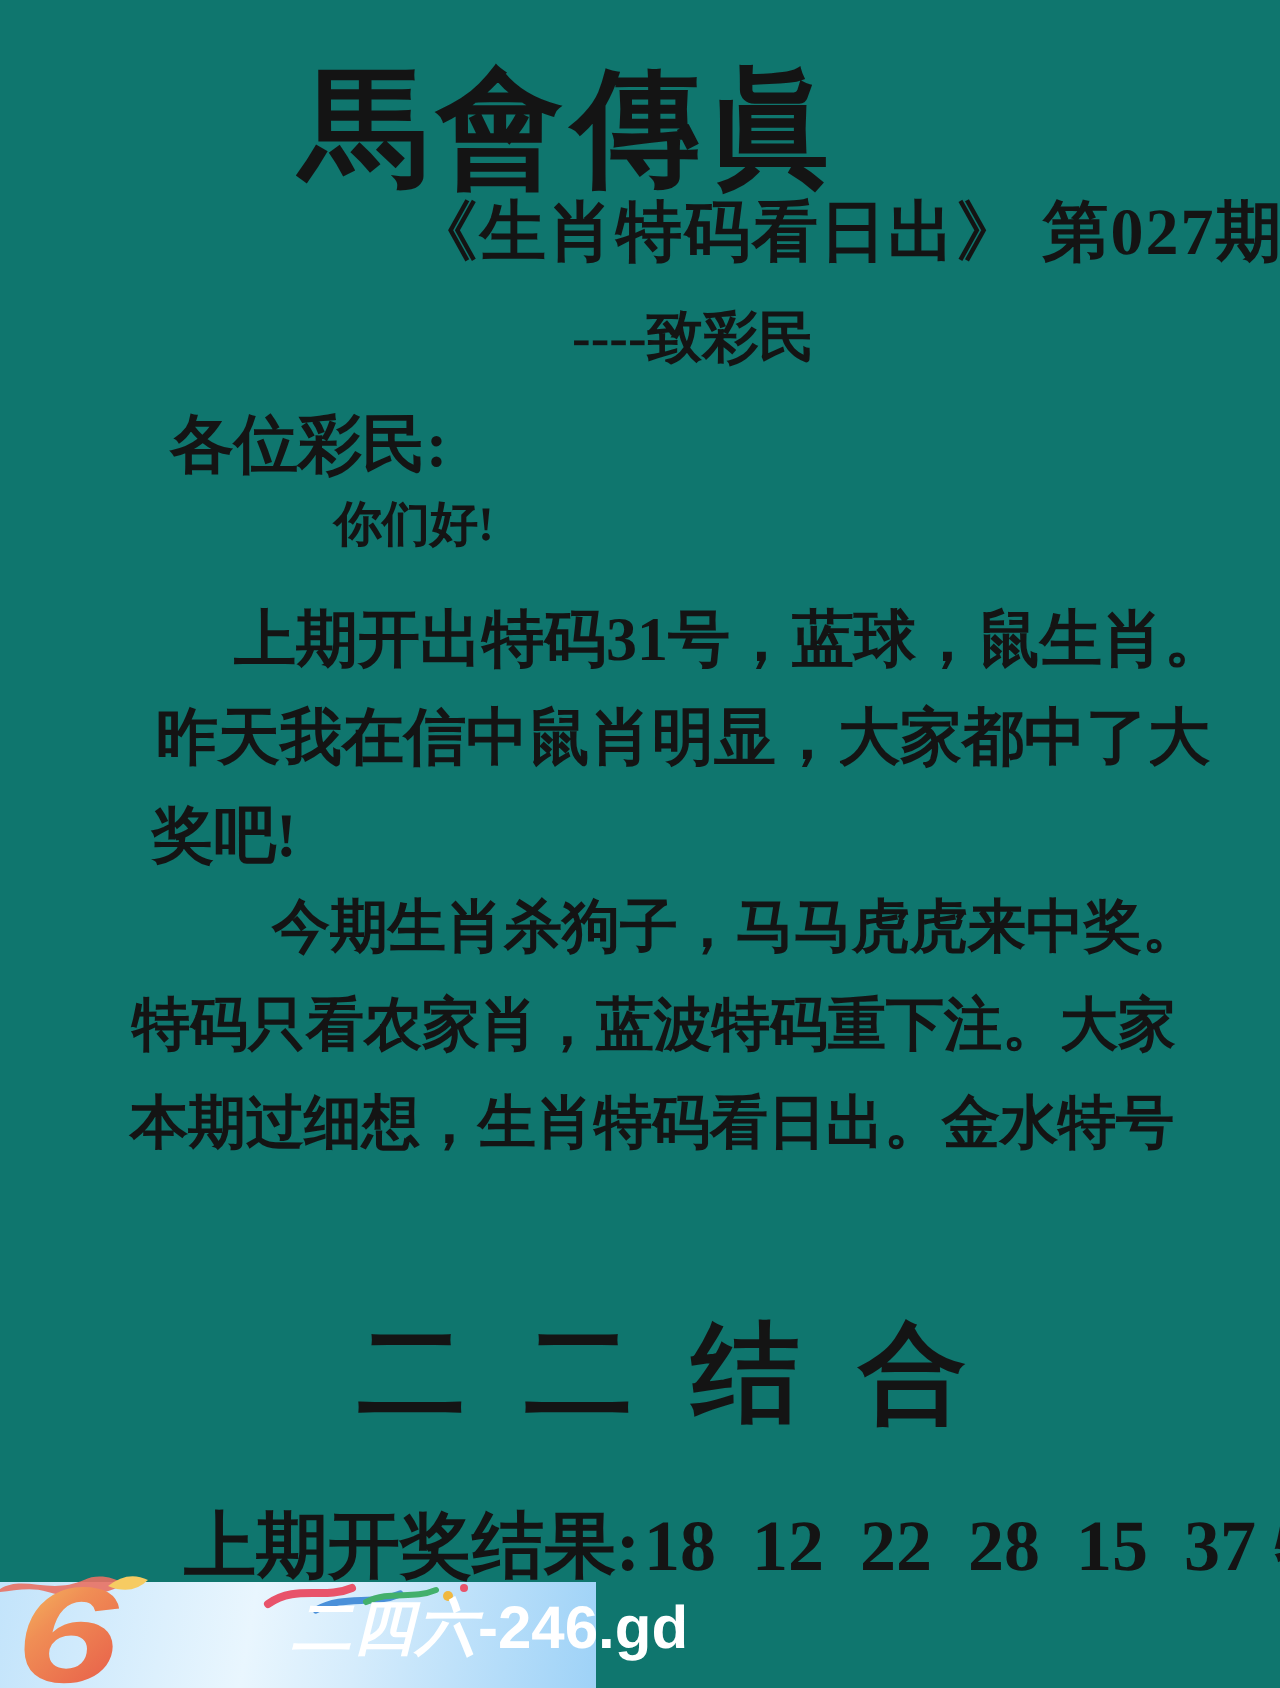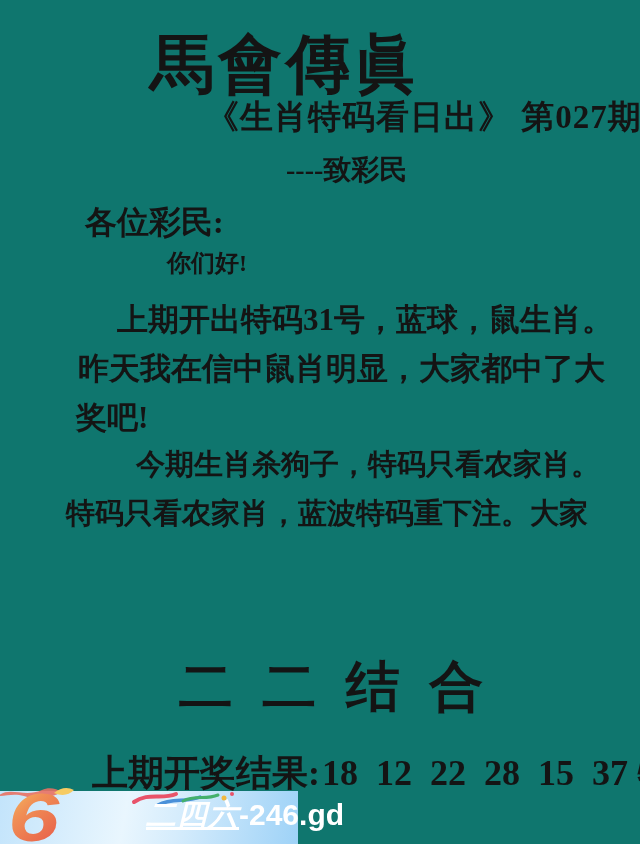--- a/index.html
+++ b/index.html
@@ -60,41 +60,42 @@
   }
   .logo6{position:absolute;left:2px;top:-6px;}
   .streamers{position:absolute;left:128px;top:-3px;}
   .redribbon{position:absolute;left:-4px;top:-7px;}
   .sitetext{
     position:absolute;left:146px;top:9px;
     color:#ffffff;font-weight:bold;font-size:30px;
     line-height:1;white-space:nowrap;
     font-family:"Liberation Sans","DejaVu Sans",sans-serif;
   }
-  .sitetext .name{font-style:italic;letter-spacing:1px;text-decoration:underline;}
+  .sitetext .name{font-style:italic;letter-spacing:1px;}
   .sitetext .domain{letter-spacing:0px;}
 </style>
 </head>
 <body>
 
 <div class="page">
 
   <div class="abs title">馬會傳眞</div>
   <div class="abs subtitle">《生肖特码看日出》 第027期</div>
   <div class="abs dedication">----致彩民</div>
 
   <div class="abs salutation">各位彩民:</div>
   <div class="abs greeting">你们好!</div>
 
   <div class="abs bodyline p1 p1l1">上期开出特码31号，蓝球，鼠生肖。</div>
   <div class="abs bodyline p1 p1l3">奖吧!</div>
   <div class="abs bodyline p1 p1l2">昨天我在信中鼠肖明显，大家都中了大</div>
 
-  <div class="abs bodyline p2 p2l1">今期生肖杀狗子，特码只看农家肖。</div>
+  <div class="abs bodyline p2 p2l1">今期生肖杀狗子，马马虎虎来中奖。</div>
   <div class="abs bodyline p2 p2l2">特码只看农家肖，蓝波特码重下注。大家</div>
+  <div class="abs bodyline p2 p2l3">本期过细想，生肖特码看日出。金水特号</div>
 
   <div class="abs slogan">二 二 结 合</div>
 
   <div class="abs results">
     <span>上期开奖结果:</span><span class="nums">18 12 22 28 15 37</span><span class="special">特31</span>
   </div>
 
   <div class="abs watermark-bar">
 
     <svg class="redribbon" width="70" height="18" viewBox="0 0 70 18">

